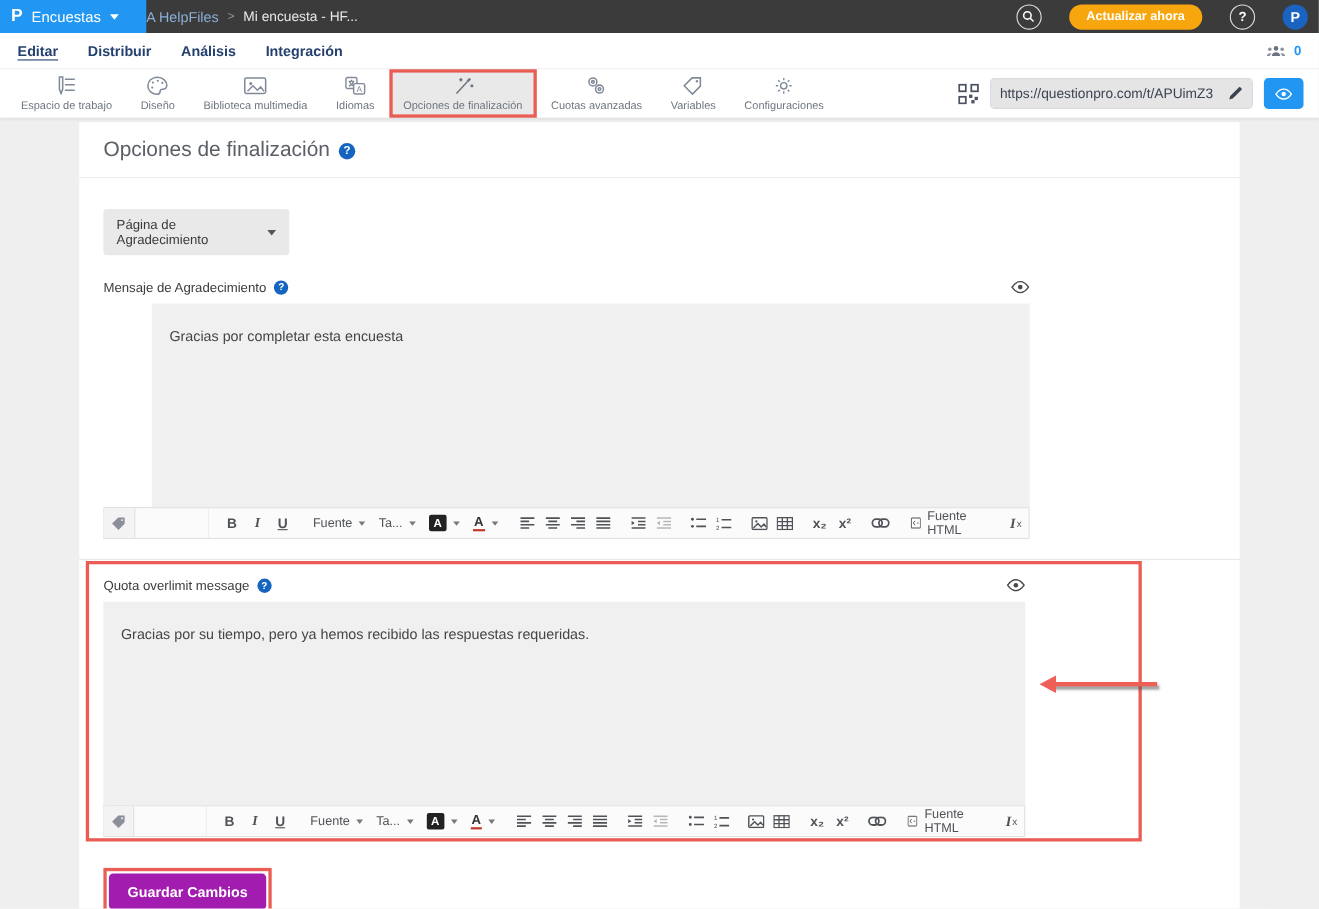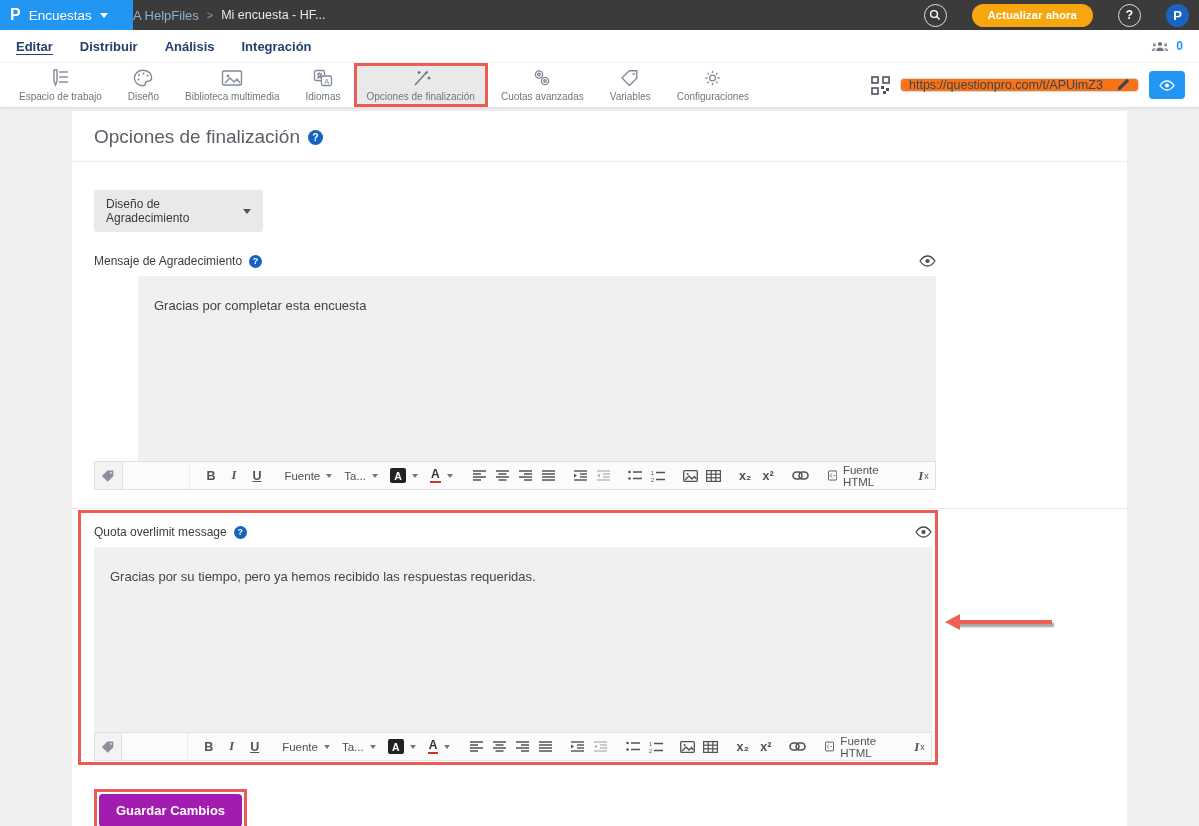--- a/index.html
+++ b/index.html
@@ -33,22 +33,22 @@
   .collab-count { color:#2196f3; font-size:12px; font-weight:bold; }
 
   
   .ribbon { height:46px; background:#fff; border-top:1px solid #f1f1f1; border-bottom:1px solid #dedede;
     display:flex; align-items:center; padding:0 6px; box-shadow:0 1px 2px rgba(0,0,0,.05); }
   .rib-item { display:flex; flex-direction:column; align-items:center; justify-content:center;
     gap:4px; padding:4px 13px; height:44px; cursor:pointer; color:#818a99; }
   .rib-item .rlabel { font-size:10px; color:#6f7680; white-space:nowrap; }
   .rib-item.highlighted { background:#e9e9e9; border:3px solid #e95d55; height:44px; padding:2px 10px; }
   .ribbon-right { margin-left:auto; display:flex; align-items:center; gap:10px; padding-right:8px; }
-  .url-box { display:flex; align-items:center; background:#f97316; border:1px solid #d8dbe0;
-    border-radius:4px; height:14px; padding:0 8px; gap:7px; }
+  .url-box { display:flex; align-items:center; background:#e5e5e5; border:1px solid #d8dbe0;
+    border-radius:4px; height:28px; padding:0 8px; gap:7px; }
   .url-input { border:none; background:transparent; font-size:12.5px; color:#3c4452; width:200px;
     font-family:inherit; outline:none; }
   .eye-btn { width:36px; height:28px; background:#2196f3; border:none; border-radius:4px;
     display:flex; align-items:center; justify-content:center; cursor:pointer; }
 
   
   .page { padding:3px 72px 0; }
   .card { background:#fff; min-height:711px; position:relative; }
   .title-row { padding:15px 22px 13px; border-bottom:1px solid #ededed; display:flex; align-items:center; gap:8px; }
   .page-title { font-size:19px; color:#5c6066; }
@@ -86,21 +86,21 @@
     display:flex;align-items:center;justify-content:center;border-radius:2px; }
   .acolor { font-size:12px;font-weight:bold;color:#333;border-bottom:2px solid #c0392b;line-height:1.1;padding:0 1px; }
   .gap-l { margin-left:10px; }
   .tb.disabled { opacity:.4; }
   .html-label { font-size:11.5px; color:#4f5257; }
   .clear-i { font-family:"Liberation Serif",serif; font-style:italic; font-weight:bold; font-size:13px; }
   .clear-x { font-size:9px; margin-left:1px; }
 
   .divider { border:none; border-top:1px solid #e8e8e8; margin-top:18px; }
 
-  .quota-wrap { margin:1px 0 0 6px; width:860px; border:3px solid #e95d55; padding:0 0 1px 13px; }
+  .quota-wrap { margin:1px 0 0 6px; width:960px; border:3px solid #e95d55; padding:0 0 1px 13px; }
   .quota-wrap .section { margin-left:0; width:838px; }
   .quota-wrap .label-row { margin-top:12px; }
 
   .save-wrap { display:inline-block; border:3px solid #e95d55; padding:2px; margin:24px 0 0 22px; }
   .save-btn { background:#a21caf; color:#fff; border:none; border-radius:4px; padding:9px 17px;
     font-size:13px; font-weight:bold; font-family:inherit; cursor:pointer; }
 
   .annot-arrow { position:absolute; left:880px; top:509px; width:100px; height:4px; background:#ee5f55;
     box-shadow:2px 3px 2px rgba(70,70,70,.5); }
   .annot-arrow::before { content:""; position:absolute; left:-15px; top:-6px;
@@ -266,21 +266,21 @@
 
 <div class="page">
   <div class="card">
 
     <div class="title-row">
       <span class="page-title">Opciones de finalización</span>
       <span class="help-badge">?</span>
     </div>
 
     <div class="dropdown">
-      <span>Diseño de Agradecimiento</span>
+      <span>Página de Agradecimiento</span>
       <span class="dd-caret"></span>
     </div>
 
     
     <div class="section">
       <div class="label-row">
         <span class="field-label">Mensaje de Agradecimiento</span>
         <span class="help-badge sm">?</span>
         <span class="eye">
           <svg width="17" height="12" viewBox="0 0 17 12">

